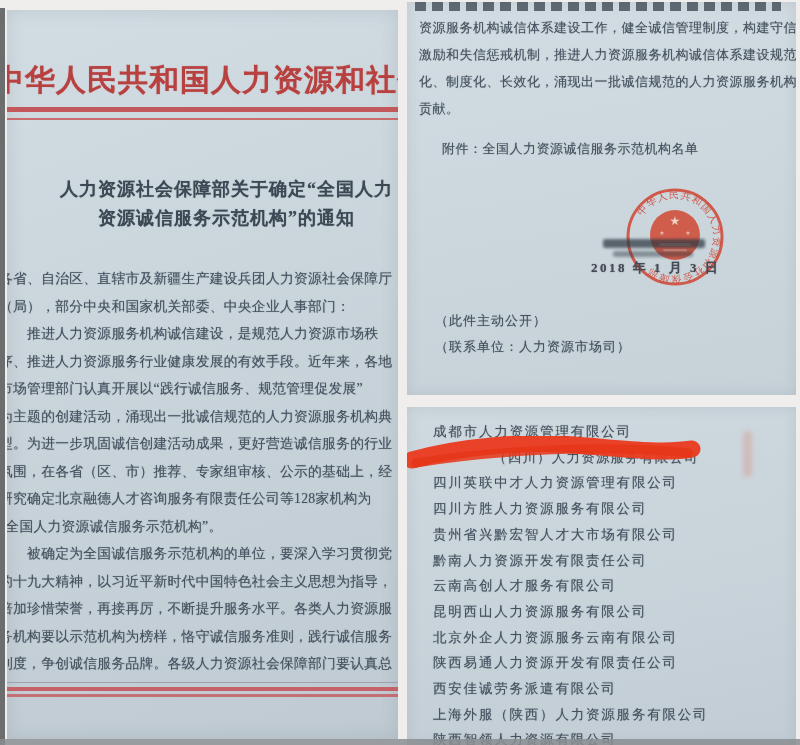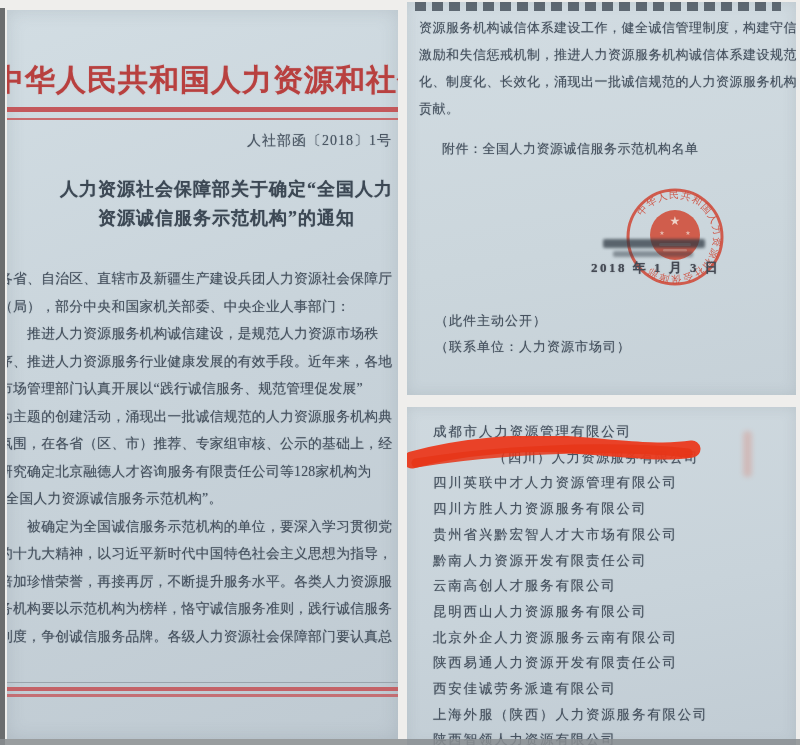--- a/index.html
+++ b/index.html
@@ -82,30 +82,30 @@
 </style>
 </head>
 <body>
 
 <div class="edge-left"></div>
 
 <div class="photo photo-left">
   <div class="agency-header">中华人民共和国人力资源和社会保障部</div>
   <div class="rule-red-thick"></div>
   <div class="rule-red-thin"></div>
-  <div class="doc-number inktext">人社部函〔2018〕1号</div>
   <div class="doc-title l1 inktext">人力资源社会保障部关于确定“全国人力</div>
   <div class="doc-title l2 inktext">资源诚信服务示范机构”的通知</div>
   <div class="left-body inktext">
     <div class="bl">各省、自治区、直辖市及新疆生产建设兵团人力资源社会保障厅</div>
     <div class="bl">（局），部分中央和国家机关部委、中央企业人事部门：</div>
     <div class="bl">　　推进人力资源服务机构诚信建设，是规范人力资源市场秩</div>
     <div class="bl">序、推进人力资源服务行业健康发展的有效手段。近年来，各地</div>
     <div class="bl">市场管理部门认真开展以“践行诚信服务、规范管理促发展”</div>
     <div class="bl">为主题的创建活动，涌现出一批诚信规范的人力资源服务机构典</div>
+    <div class="bl">型。为进一步巩固诚信创建活动成果，更好营造诚信服务的行业</div>
     <div class="bl">氛围，在各省（区、市）推荐、专家组审核、公示的基础上，经</div>
     <div class="bl">研究确定北京融德人才咨询服务有限责任公司等128家机构为</div>
     <div class="bl">“全国人力资源诚信服务示范机构”。</div>
     <div class="bl">　　被确定为全国诚信服务示范机构的单位，要深入学习贯彻党</div>
     <div class="bl">的十九大精神，以习近平新时代中国特色社会主义思想为指导，</div>
     <div class="bl">倍加珍惜荣誉，再接再厉，不断提升服务水平。各类人力资源服</div>
     <div class="bl">务机构要以示范机构为榜样，恪守诚信服务准则，践行诚信服务</div>
     <div class="bl">制度，争创诚信服务品牌。各级人力资源社会保障部门要认真总</div>
   </div>
   <div class="footer-rule-gray"></div>

